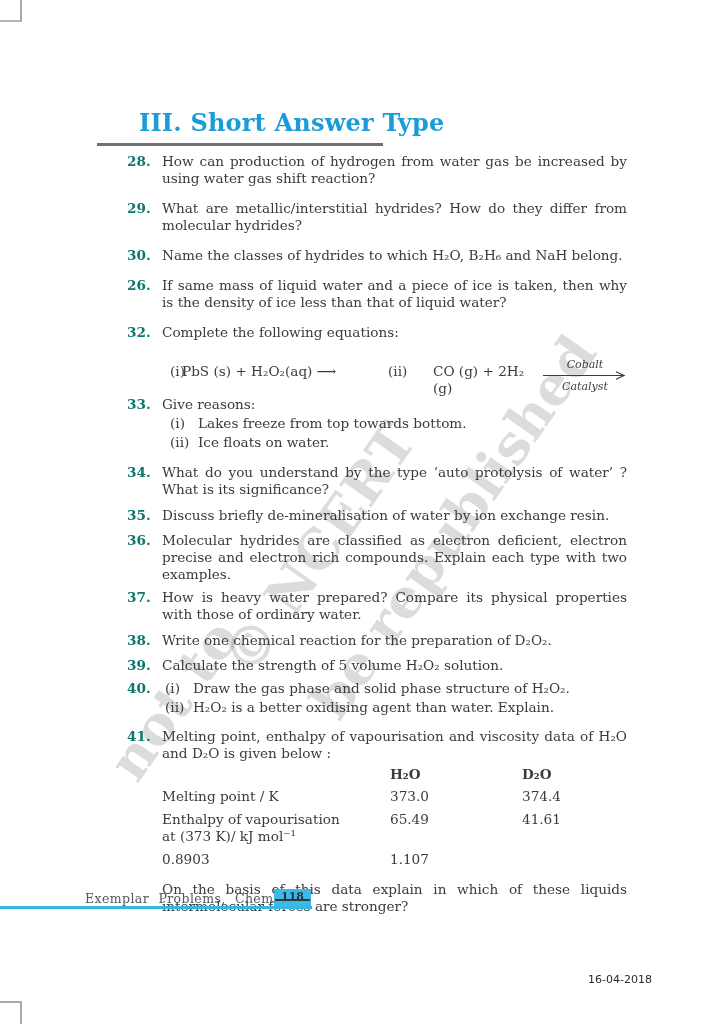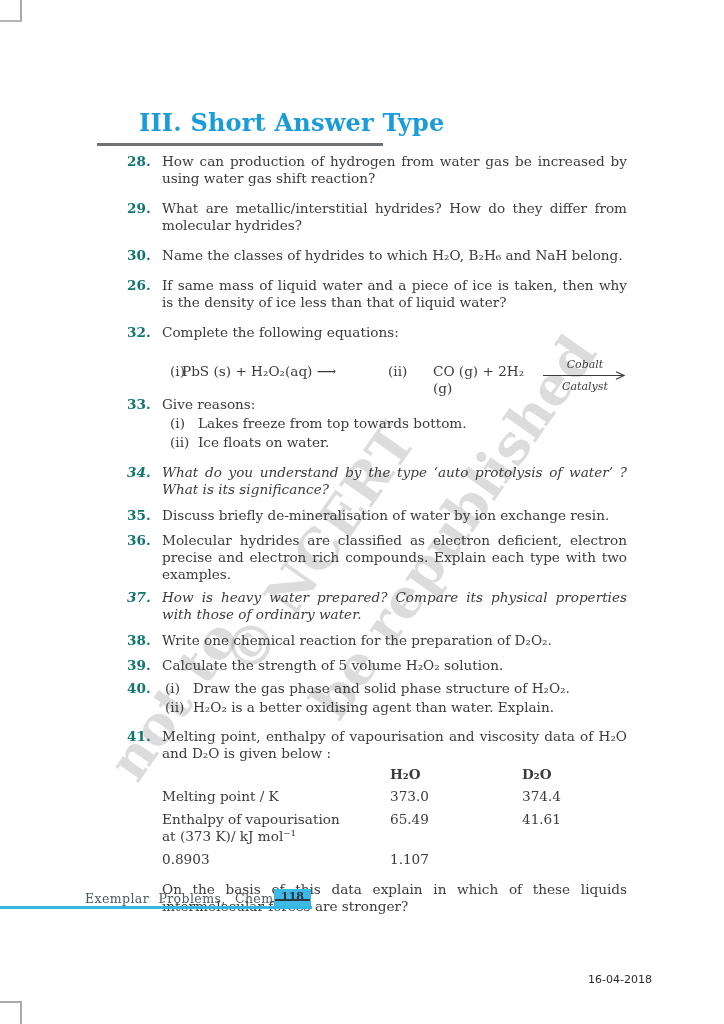--- a/index.html
+++ b/index.html
@@ -23,21 +23,21 @@
   .title{position:absolute;left:139px;top:108px;margin:0;z-index:2;
     font-size:24px;font-weight:bold;color:#1a9cd8;letter-spacing:0.2px;}
   .title-rule{position:absolute;left:97px;top:143px;width:286px;height:3px;background:#6e7275;z-index:2;}
   
   .content{position:absolute;left:127px;top:153px;width:500px;z-index:2;
     font-size:13.6px;line-height:17px;}
   .q{display:flex;margin-bottom:13px;}
   .qnum{width:35px;flex:none;font-weight:bold;color:#0f766e;}
   .qbody{flex:1;}
   .qtext{margin:0;text-align:justify;}
-  .mb9{margin-bottom:9px;font-style:italic;} .mb8{margin-bottom:8px;} .mb6{margin-bottom:6px;} .mb12{margin-bottom:12px;}
+  .mb9{margin-bottom:9px;} .mb8{margin-bottom:8px;} .mb6{margin-bottom:6px;} .mb12{margin-bottom:12px;}
   
   .sub{display:flex;margin-top:2px;}
   .sub-label{width:28px;flex:none;text-align:left;padding-left:8px;}
   .sub40 .sub-label{width:28px;padding-left:3px;}
   .sub-text{flex:1;margin:0;}
   
   .eq-row{position:relative;height:36px;margin:13px 0 6px 0;}
   .eq-i-label{position:absolute;left:43px;top:9px;}
   .eq-i-formula{position:absolute;left:55px;top:9px;}
   .eq-ii-label{position:absolute;left:261px;top:9px;}

